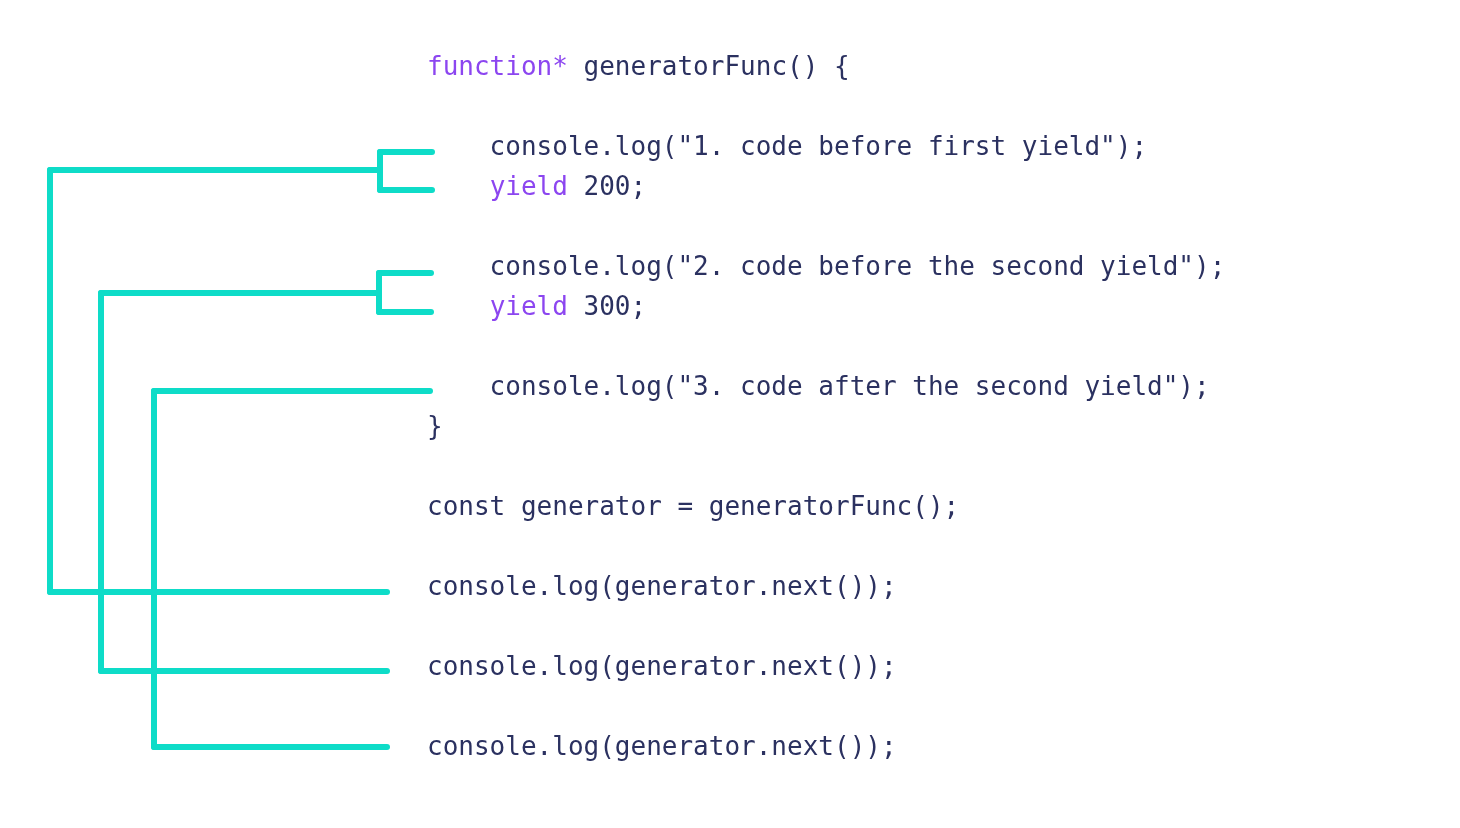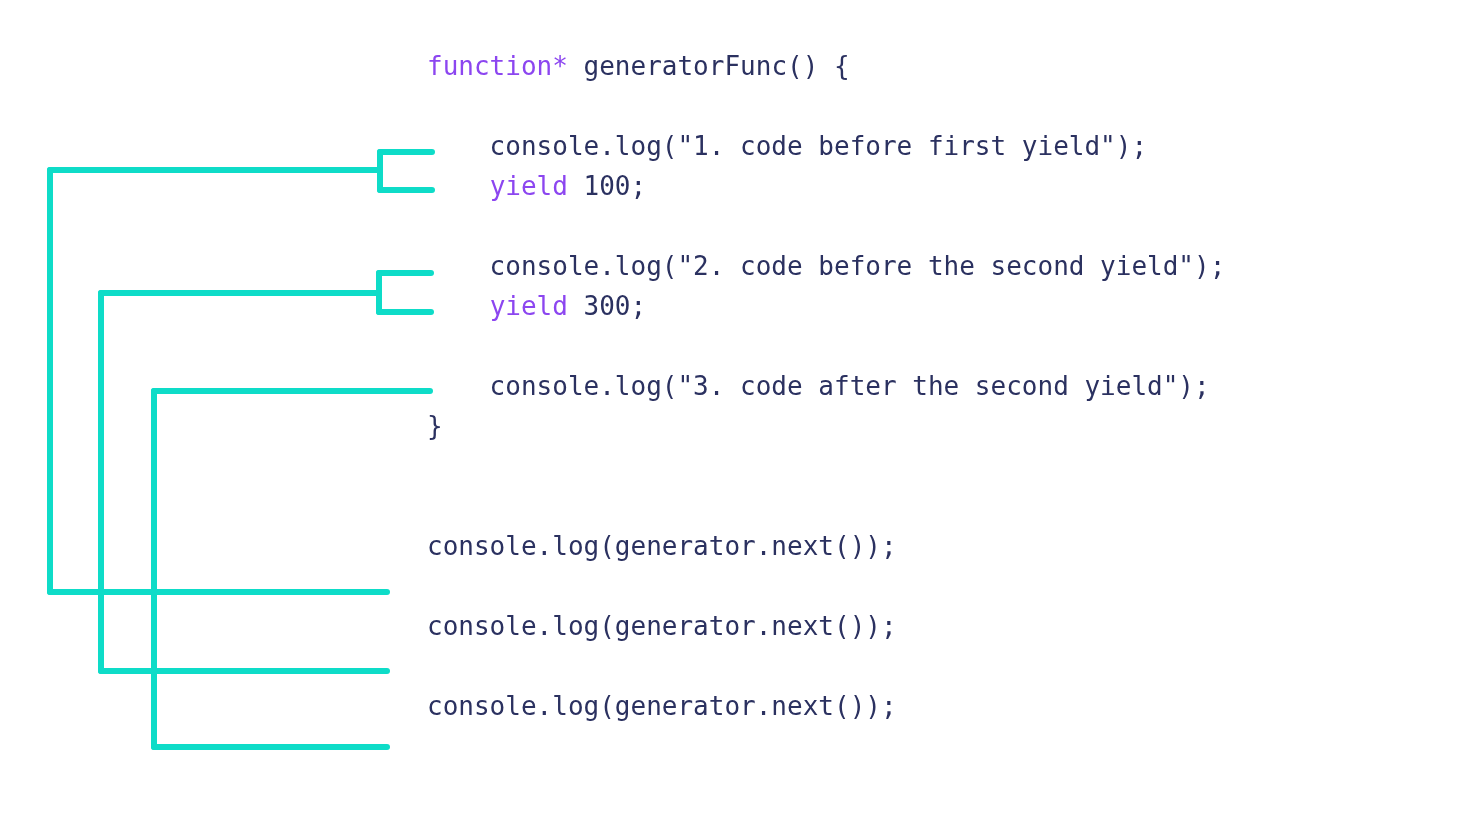--- a/index.html
+++ b/index.html
@@ -58,28 +58,29 @@
   <div class="seg" style="left:98px; top:668px; width:292px; height:6px;"></div>
 
   <div class="seg" style="left:151px; top:388px; width:282px; height:6px;"></div>
   <div class="seg" style="left:151px; top:388px; width:6px; height:362px;"></div>
   <div class="seg" style="left:151px; top:744px; width:239px; height:6px;"></div>
 
   <div class="code-block">
     <div class="code-line"><span class="tok kw">function*</span><span class="tok"> generatorFunc() {</span></div>
     <div class="code-line"></div>
     <div class="code-line"><span class="tok">    console.log("1. code before first yield");</span></div>
-    <div class="code-line"><span class="tok">    </span><span class="tok kw">yield</span><span class="tok"> 100;</span></div>
+    <div class="code-line"><span class="tok">    </span><span class="tok kw">yield</span><span class="tok"> 200;</span></div>
     <div class="code-line"></div>
     <div class="code-line"><span class="tok">    console.log("2. code before the second yield");</span></div>
     <div class="code-line"><span class="tok">    </span><span class="tok kw">yield</span><span class="tok"> 300;</span></div>
     <div class="code-line"></div>
     <div class="code-line"><span class="tok">    console.log("3. code after the second yield");</span></div>
     <div class="code-line"><span class="tok">}</span></div>
     <div class="code-line"></div>
+    <div class="code-line"><span class="tok">const generator = generatorFunc();</span></div>
     <div class="code-line"></div>
     <div class="code-line"><span class="tok">console.log(generator.next());</span></div>
     <div class="code-line"></div>
     <div class="code-line"><span class="tok">console.log(generator.next());</span></div>
     <div class="code-line"></div>
     <div class="code-line"><span class="tok">console.log(generator.next());</span></div>
   </div>
 
 </div>
 

